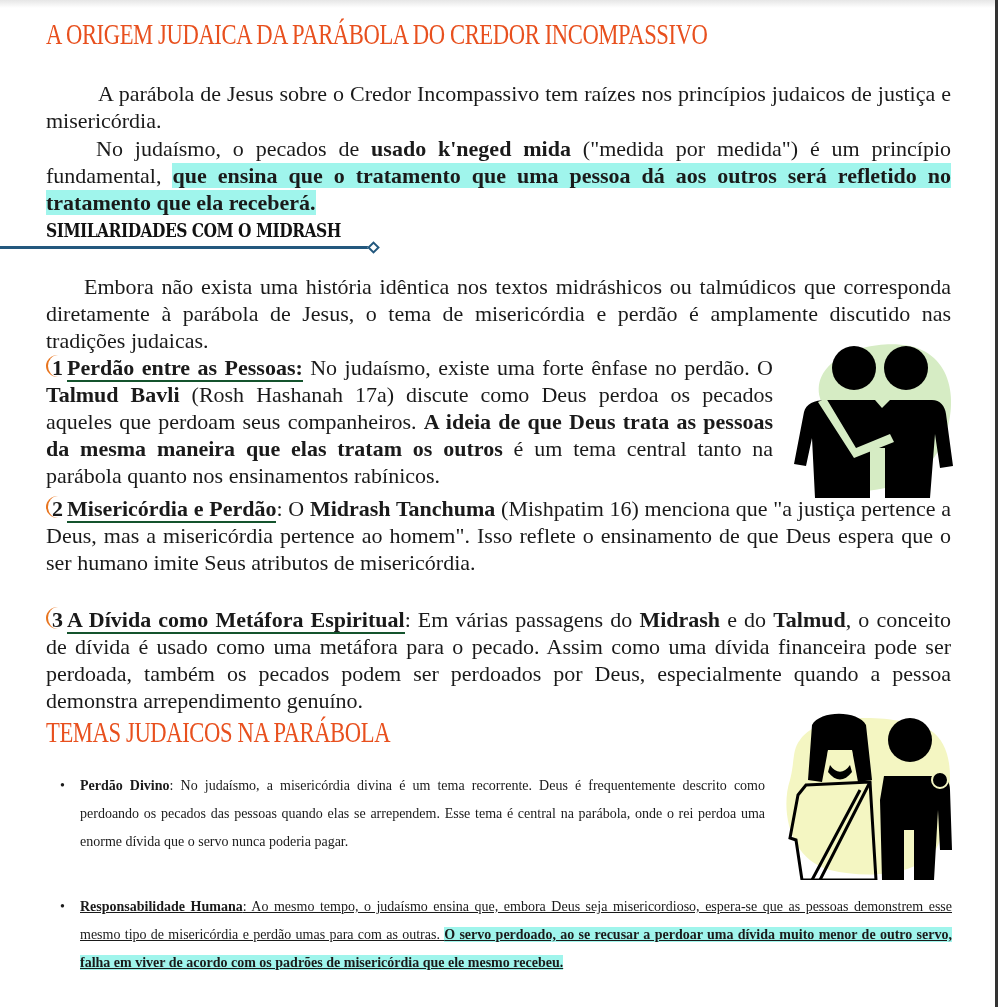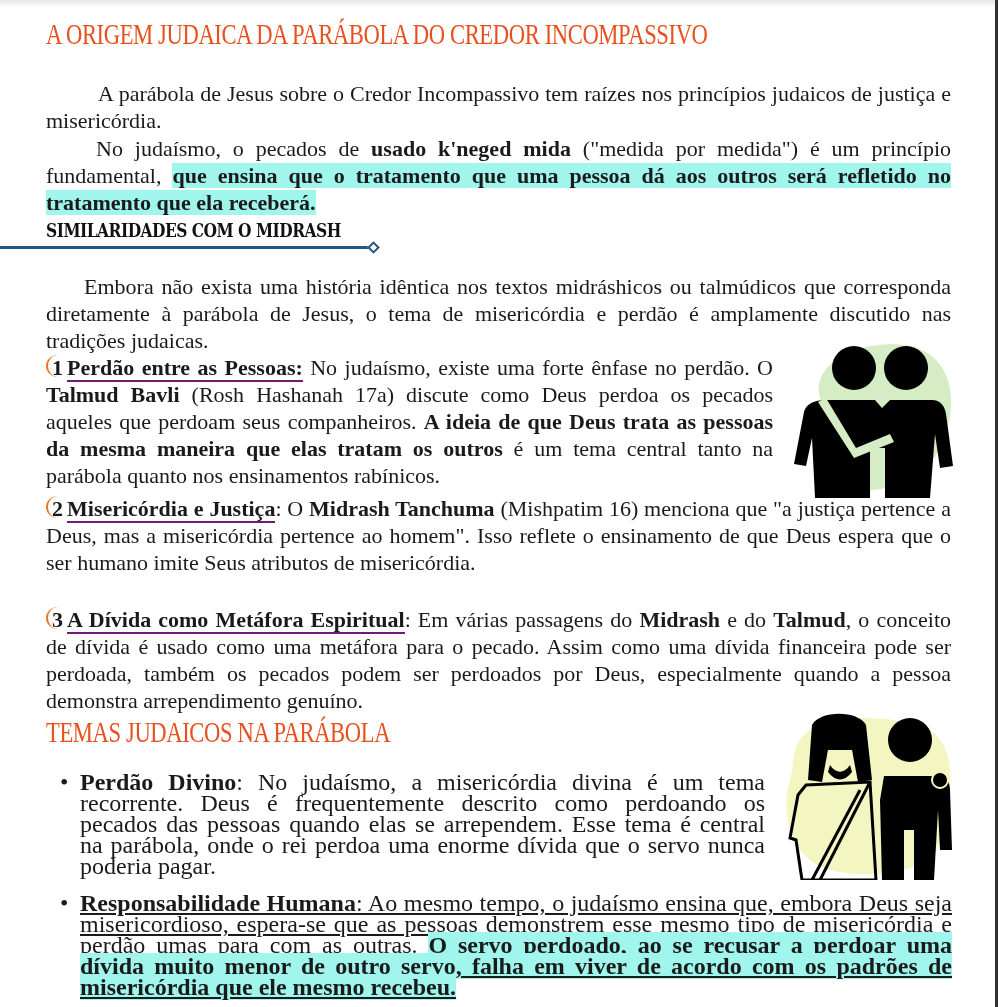--- a/index.html
+++ b/index.html
@@ -24,25 +24,25 @@
   .h2 { position: absolute; left: 46px; top: 220px; margin: 0;
     font-family: "DejaVu Serif", serif; font-weight: bold; font-size: 18px;
     color: #111; letter-spacing: -0.6px; transform: scaleX(0.86);
     transform-origin: left top; white-space: nowrap; }
   .h2line { position: absolute; left: 0; top: 246px; width: 372px; height: 3px; background: #23587e; }
   .h2dot { position: absolute; left: 369px; top: 243px; width: 5px; height: 5px;
     border: 2px solid #23587e; background: #fff; transform: rotate(45deg); }
   .num { display: inline-block; position: relative; font-weight: bold; padding: 0 4px 0 6px; }
   .num::before { content: ""; position: absolute; left: 0; top: 1px; width: 22px; height: 22px;
     border-left: 2px solid #e8741e; border-radius: 50%; }
-  .ul { border-bottom: 2px solid #701a75; }
+  .ul { border-bottom: 2px solid #14532d; }
   .illus { position: absolute; }
   .h1b { top: 716px; }
   .bullets { position: absolute; left: 80px; margin: 0; padding: 0; list-style: none; }
-  .bullet { position: relative; font-size: 24px; line-height: 21px; text-align: justify; }
+  .bullet { position: relative; font-size: 14px; line-height: 28px; text-align: justify; }
   .bullet::before { content: "•"; position: absolute; left: -20px; top: 0; }
 </style>
 </head>
 <body>
 
 <div class="topshade"></div>
 <div class="rightbar"></div>
 
 <div class="page">
 
@@ -61,21 +61,21 @@
   <p class="p" style="top:354px; width:727px;"><span class="num">1</span><b class="ul">Perdão entre as Pessoas:</b><span> No judaísmo, existe uma forte ênfase no perdão. O </span><b>Talmud Bavli</b><span> (Rosh Hashanah 17a) discute como Deus perdoa os pecados aqueles que perdoam seus companheiros. </span><b>A ideia de que Deus trata as pessoas da mesma maneira que elas tratam os outros</b><span> é um tema central tanto na parábola quanto nos ensinamentos rabínicos.</span></p>
 
   <svg class="illus" style="left:790px; top:338px;" width="175" height="160" viewBox="0 0 175 160">
     <path d="M30 60 C 20 20, 80 0, 120 8 C 165 18, 170 70, 150 110 C 135 140, 90 160, 55 150 C 20 140, 40 95, 30 60 Z" fill="#d6ecc4"></path>
     <circle cx="64" cy="30" r="22" fill="#000"></circle>
     <circle cx="116" cy="30" r="22" fill="#000"></circle>
     <path d="M36 62 L 85 62 L 92 70 L 100 62 L 142 62 C 150 62 155 68 156 76 L 163 128 L 150 130 L 145 96 L 140 160 L 95 160 L 95 110 L 80 110 L 80 160 L 25 160 L 22 100 L 16 128 L 4 126 L 14 74 C 16 66 24 62 36 62 Z" fill="#000"></path>
     <path d="M36 60 L 66 110 L 100 96 L 104 104 L 64 120 L 28 64 Z" fill="#d6ecc4"></path>
   </svg>
 
-  <p class="p" style="top:495px;"><span class="num">2</span><b class="ul">Misericórdia e Justiça</b><span>: O </span><b>Midrash Tanchuma</b><span> (Mishpatim 16) menciona que "a justiça pertence a Deus, mas a misericórdia pertence ao homem". Isso reflete o ensinamento de que Deus espera que o ser humano imite Seus atributos de misericórdia.</span></p>
+  <p class="p" style="top:495px;"><span class="num">2</span><b class="ul">Misericórdia e Perdão</b><span>: O </span><b>Midrash Tanchuma</b><span> (Mishpatim 16) menciona que "a justiça pertence a Deus, mas a misericórdia pertence ao homem". Isso reflete o ensinamento de que Deus espera que o ser humano imite Seus atributos de misericórdia.</span></p>
 
   <p class="p" style="top:606px;"><span class="num">3</span><b class="ul">A Dívida como Metáfora Espiritual</b><span>: Em várias passagens do </span><b>Midrash</b><span> e do </span><b>Talmud</b><span>, o conceito de dívida é usado como uma metáfora para o pecado. Assim como uma dívida financeira pode ser perdoada, também os pecados podem ser perdoados por Deus, especialmente quando a pessoa demonstra arrependimento genuíno.</span></p>
 
   <h1 class="h1 h1b">TEMAS JUDAICOS NA PARÁBOLA</h1>
 
   <svg class="illus" style="left:780px; top:710px;" width="180" height="170" viewBox="0 0 180 170">
     <path d="M20 30 C 40 0, 120 5, 150 20 C 180 40, 170 90, 160 130 C 150 165, 90 170, 50 160 C 10 150, 0 100, 10 70 C 15 50, 12 40, 20 30 Z" fill="#f4f6c2"></path>
     <path d="M32 15 C 40 0, 78 0, 86 15 L 92 70 L 78 72 L 72 40 L 48 40 L 42 72 L 28 70 Z" fill="#000"></path>
     <path d="M48 40 L 72 40 L 74 62 C 66 72, 54 72, 46 62 Z" fill="#f4f6c2"></path>
     <path d="M50 55 C 56 64, 64 64, 70 55 L 72 62 C 64 72, 56 72, 48 62 Z" fill="#000"></path>

